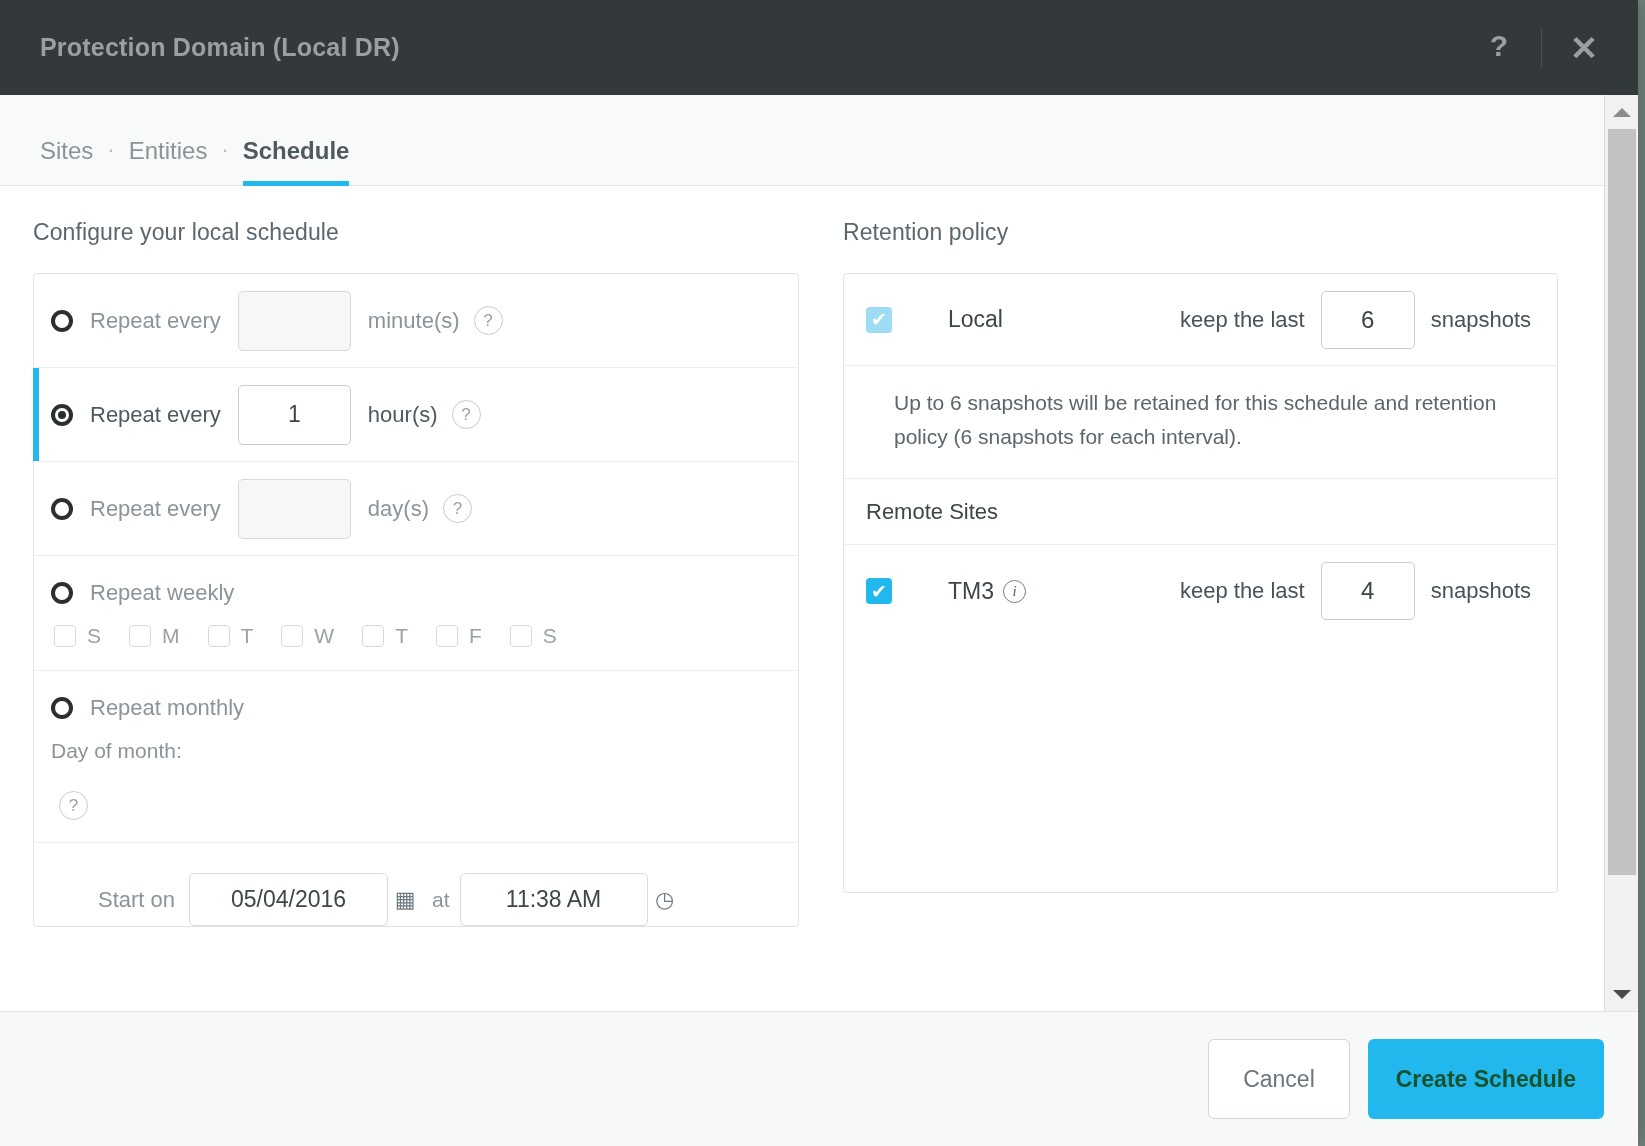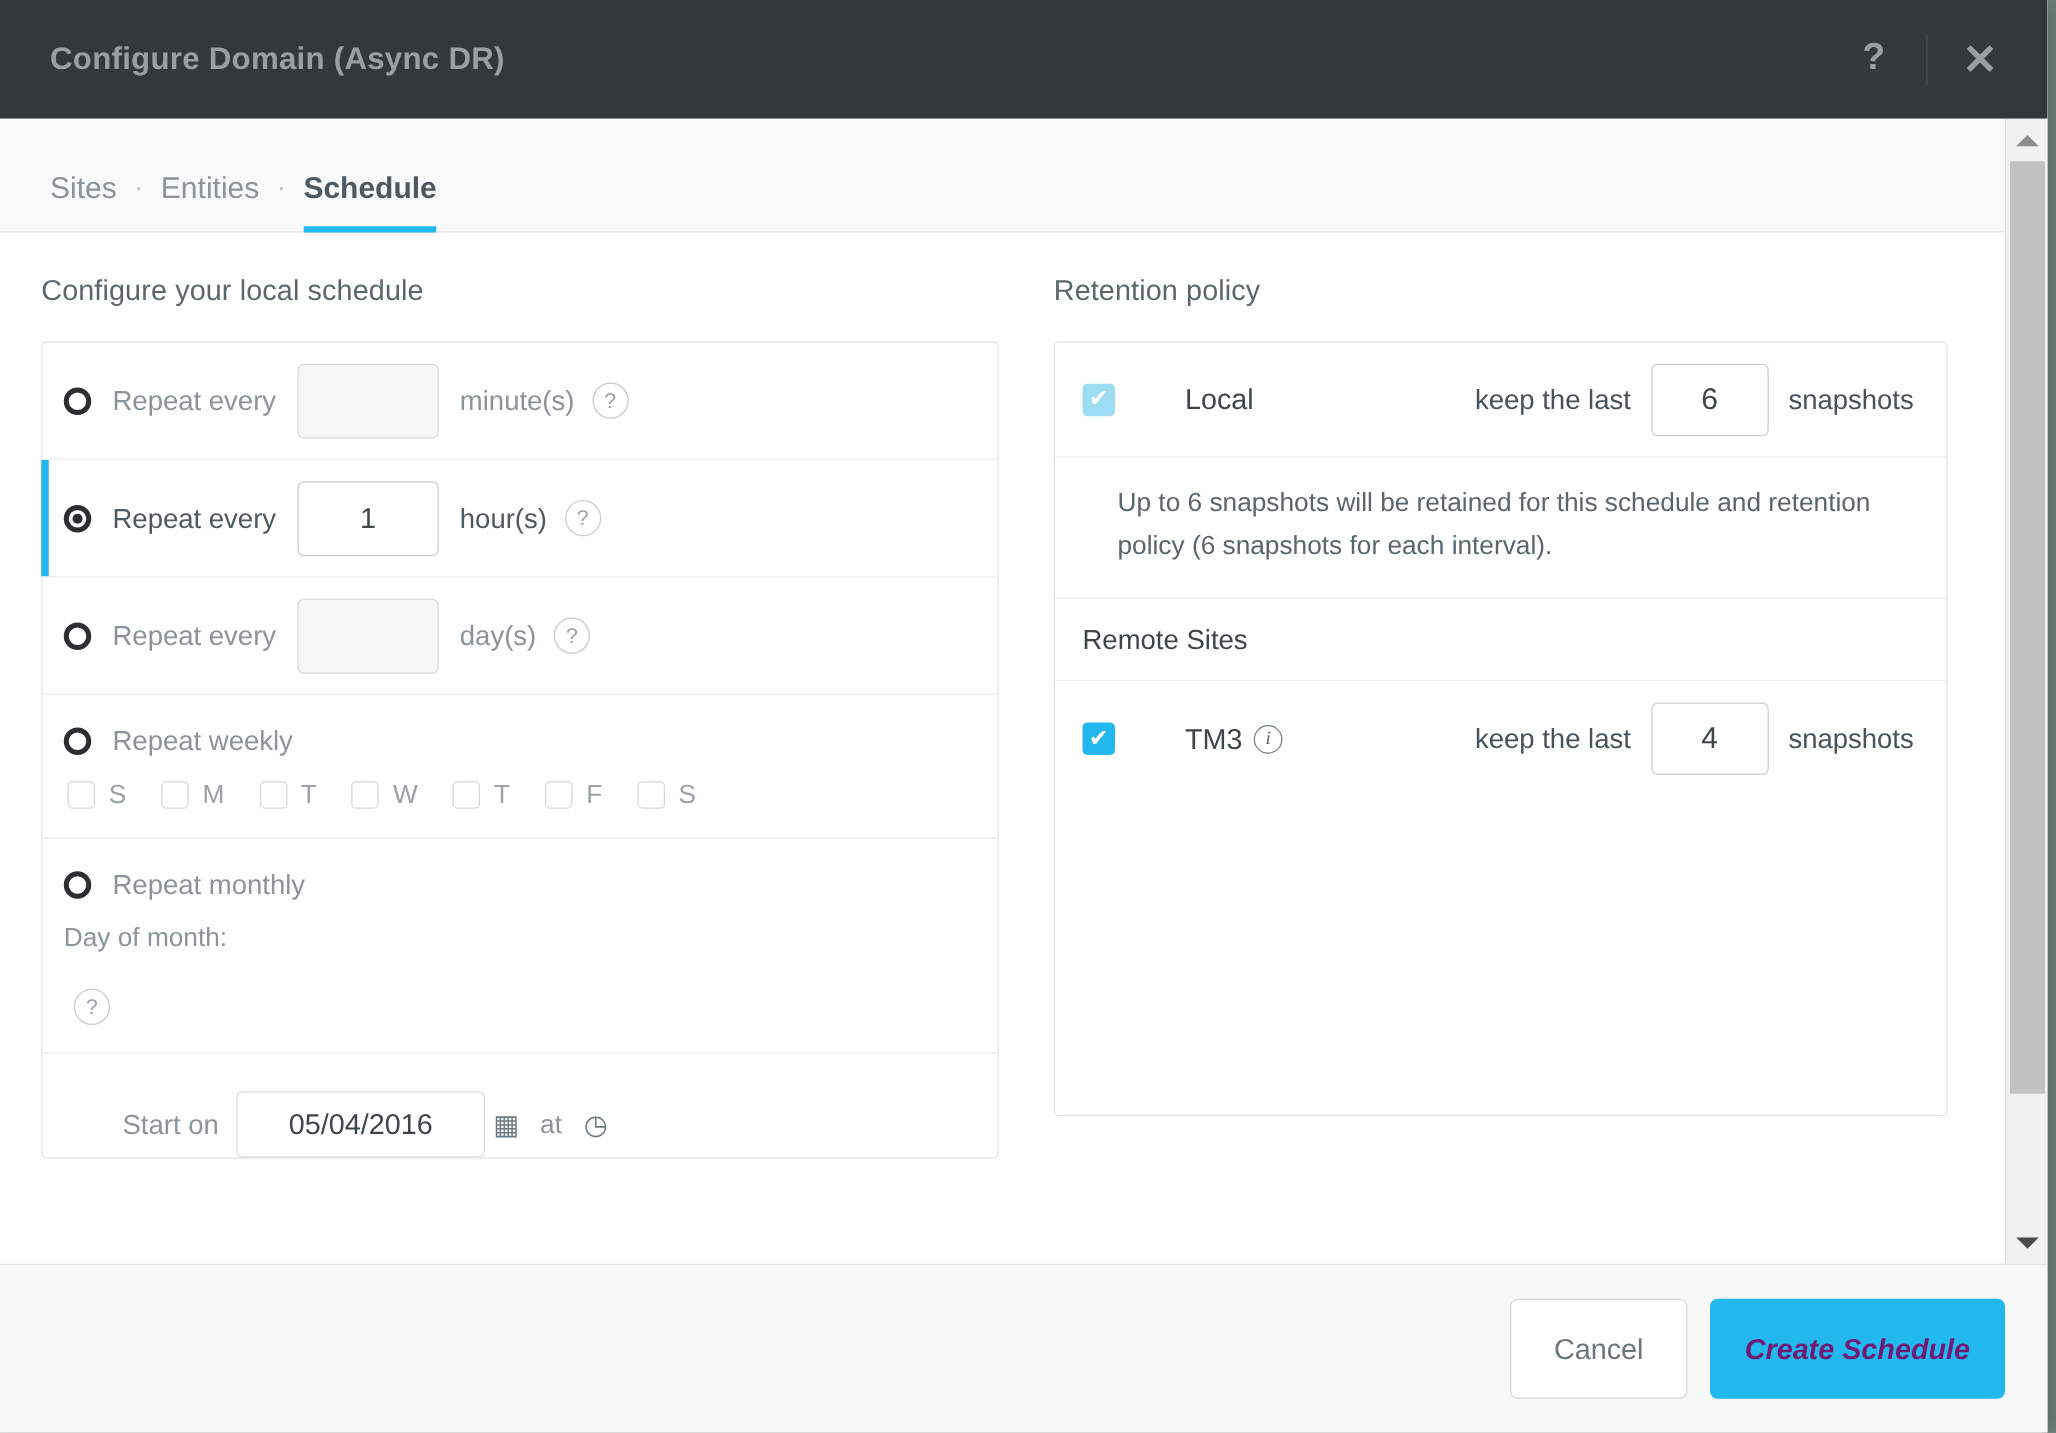--- a/index.html
+++ b/index.html
@@ -245,32 +245,32 @@
     padding-right: 34px; gap: 18px;
   }
   .btn {
     height: 80px; border-radius: 6px; font-size: 23px; cursor: pointer;
     font-family: "Liberation Sans", sans-serif;
   }
   .btn-cancel {
     background: #fff; border: 1px solid #d2d7da; color: #6b767c; padding: 0 34px;
   }
   .btn-primary {
-    background: #22b8ed; border: none; color: #701a75; padding: 0 28px; font-weight: bold; font-style: italic;
+    background: #22b8ed; border: none; color: #14532d; padding: 0 28px; font-weight: bold;
   }
 </style>
 </head>
 <body>
 
 <div class="bg-sliver"></div>
 
 <div class="modal">
 
   <div class="titlebar">
-    <div class="title-text">Configure Domain (Async DR)</div>
+    <div class="title-text">Protection Domain (Local DR)</div>
     <div class="title-actions">
       <div class="ic-help">?</div>
       <div class="title-div"></div>
       <div class="ic-close">✕</div>
     </div>
   </div>
 
   <div class="body-row">
     <div class="content-col">
 
@@ -363,20 +363,21 @@
               </div>
               <div class="mon-lab">Day of month:</div>
               <div class="qmark mon-q">?</div>
             </div>
 
             <div class="srow startrow">
               <div class="lbl">Start on</div>
               <input class="datebox" type="text" value="05/04/2016" style="">
               <div class="mini-ic">▦</div>
               <div class="at-lbl">at</div>
+              <input class="timebox" type="text" value="11:38 AM" style="">
               <div class="mini-ic">◷</div>
             </div>
 
           </div>
         </div>
 
         <div class="pane-right">
           <div class="pane-head">Retention policy</div>
 
           <div class="card ret-card">

